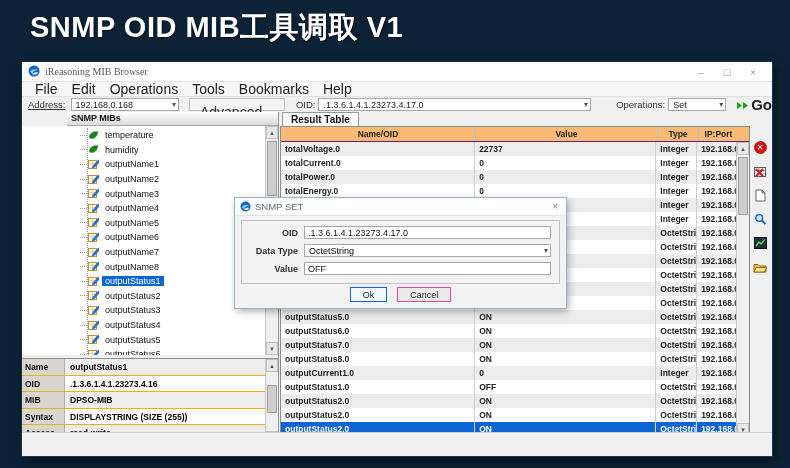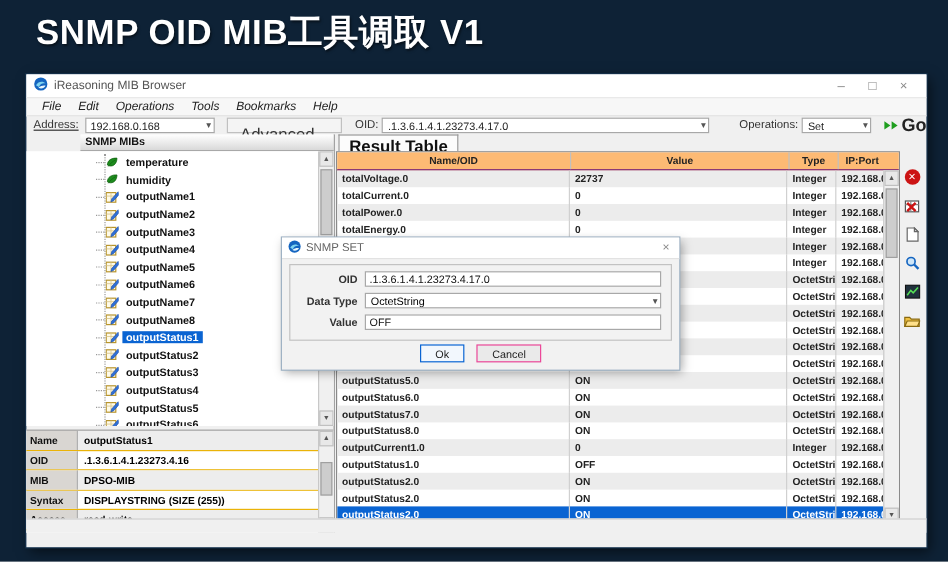--- a/index.html
+++ b/index.html
@@ -15,26 +15,26 @@
     color:#ffffff; font-size:29px; font-weight:bold; letter-spacing:0.5px;
     text-shadow:1px 1px 2px rgba(0,0,0,.5);
   }
   
   .window {
     position:absolute; left:22px; top:62px; width:750px; height:394px;
     background:#f0f0f0;
     box-shadow:0 0 0 1px #16324e, 3px 4px 10px rgba(0,0,0,.55);
     font-size:10px; color:#222;
   }
-  .titlebar { position:absolute; left:0; top:0; right:0; height:20px; background:#ffffff; display:flex; align-items:center; padding:0 6px; border-bottom:1px solid #e4e4e4; }
+  .titlebar { position:absolute; left:0; top:0; right:0; height:20px; background:#ffffff; display:flex; align-items:center; padding:0 6px; border-bottom:1px solid #e4e4e4;font-family:Liberation Serif, serif; }
   .titlebar .app-title { margin-left:5px; color:#555; font-size:10px; }
   .win-controls { margin-left:auto; display:flex; }
   .win-btn { width:26px; text-align:center; color:#888; font-size:11px; line-height:18px; cursor:default; }
   .menubar { position:absolute; left:0; top:20px; right:0; height:15px; background:#f7f7f7; display:flex; align-items:center; padding-left:6px; border-bottom:1px solid #e0e0e0; }
-  .menu-item { padding:0 7px; font-size:10px; color:#222;font-style:italic; }
+  .menu-item { padding:0 7px; font-size:14px; color:#222; }
   
   .toolbar { position:absolute; left:0; top:35px; right:0; height:15px; display:flex; align-items:center; font-size:9.5px; }
   .tb-label { color:#333; padding:0 3px; white-space:nowrap; }
   .combo { position:relative; height:13px; background:#fff; border:1px solid #a8a8a8; display:flex; align-items:center; padding:0 14px 0 4px; font-size:9px; white-space:nowrap; overflow:hidden; }
   .combo .arrow { position:absolute; right:2px; top:1px; font-size:8px; color:#555; }
   .addr-combo { width:118px; margin-left:2px; }
   .adv-btn { height:13px; border:1px solid #c0c0c0; background:#f4f4f4; font-size:14px; padding:5px 10px; margin:0 8px 0 10px; color:#333; white-space:nowrap; }
   .oid-combo { width:300px; }
   .set-combo { width:62px; }
   .go-btn { display:flex; align-items:center; margin-left:10px; background:none; border:none; font-size:15px; font-weight:bold; color:#222; }
@@ -43,39 +43,39 @@
   .main { position:absolute; left:0; top:50px; right:0; bottom:12px; }
   
   .left-panel { position:absolute; left:0; top:0; width:257px; bottom:0; border-right:1px solid #909090; }
   .left-header { height:14px; background:linear-gradient(#ffffff,#d9d9d9); border-bottom:1px solid #a8a8a8; font-size:9px; font-weight:bold; color:#111; padding:1px 0 0 4px;margin-left:45px; }
   .tree-wrap { position:absolute; left:0; top:14px; height:229px; right:0; background:#fff; overflow:hidden; }
   .tree { position:absolute; left:0; top:2px; right:13px; }
   .tree-guide { position:absolute; left:65px; top:0; bottom:0; border-left:1px dotted #9a9a9a; }
   .tree-item { position:relative; height:14.6px; display:flex; align-items:center; padding-left:58px; white-space:nowrap; }
   .tree-dash { width:7px; border-top:1px dotted #9a9a9a; margin-right:1px; }
   .tree-ico { width:12px; height:11px; display:inline-flex; }
-  .tree-label { font-size:9px; font-weight:bold; color:#111; padding:0 3px; margin-left:2px; }
+  .tree-label { font-size:9px; font-weight:normal; color:#111; padding:0 3px; margin-left:2px; }
   .tree-item.selected .tree-label { background:#0a64d2; color:#fff; }
   
   .vscroll { position:absolute; right:0; top:0; bottom:0; width:13px; background:#f0f0f0; border-left:1px solid #c8c8c8; }
   .sb-btn { position:absolute; left:0; right:0; height:13px; background:#e8e8e8; border:1px solid #c0c0c0; color:#555; font-size:6px; text-align:center; line-height:12px; }
   .sb-up { top:0; }
   .sb-down { bottom:0; }
   .sb-thumb { position:absolute; left:1px; right:1px; background:#cdcdcd; border:1px solid #a0a0a0; }
   
   .props-wrap { position:absolute; left:0; top:246px; bottom:0; right:0; background:#fff; border-top:1px solid #909090; }
   .props { position:absolute; left:0; top:0; right:13px; bottom:0; }
   .prop-row { display:flex; height:16.6px; border-bottom:1px solid #eab308; }
   .prop-label { width:43px; background:#d9d6d2; border-right:1px solid #b0b0b0; font-size:8.5px; font-weight:bold; color:#111; padding:3px 0 0 3px; }
   .prop-value { flex:1; font-size:8.5px; font-weight:bold; color:#000; padding:3px 0 0 5px; white-space:nowrap; overflow:hidden; }
   .prop-row:nth-child(odd) .prop-value { background:#ededed; }
   
   .right-panel { position:absolute; left:258px; top:0; width:470px; bottom:0; }
   .tabrow { height:14px; position:relative; }
-  .tab { position:absolute; left:2px; top:0; height:14px; background:#fcfcfc; border:1px solid #999; border-bottom:none; font-size:14px; font-weight:bold; padding:1px 8px 0 8px; color:#111; }
+  .tab { position:absolute; left:2px; top:0; height:14px; background:#fcfcfc; border:1px solid #999; border-bottom:none; font-size:10px; font-weight:bold; padding:1px 8px 0 8px; color:#111; }
   .rtable { position:absolute; left:0; top:14px; right:0; height:311px; background:#fff; border:1px solid #8a8a8a; }
   .rt-header { display:flex; height:15px; background:#fdba74; border-bottom:1px solid #701a75; font-weight:bold; font-size:8.5px; }
   .rt-header .c { border-right:1px solid #c0c0c0; text-align:center; padding-top:2px; overflow:hidden; white-space:nowrap; }
   .rt-body { position:absolute; left:0; top:15px; right:13px; bottom:0; overflow:hidden; }
   .rt-row { display:flex; height:14px; font-size:8.5px; font-weight:bold; color:#222; }
   .rt-row .c { border-right:1px solid #d0d0d0; padding:1.5px 0 0 4px; white-space:nowrap; overflow:hidden; }
   .rt-row:nth-child(odd) { background:#ececec; }
   .rt-row.selected { background:#0a64d2; color:#fff; }
   .c-name { width:195px; }
   .c-value { width:182px; }

